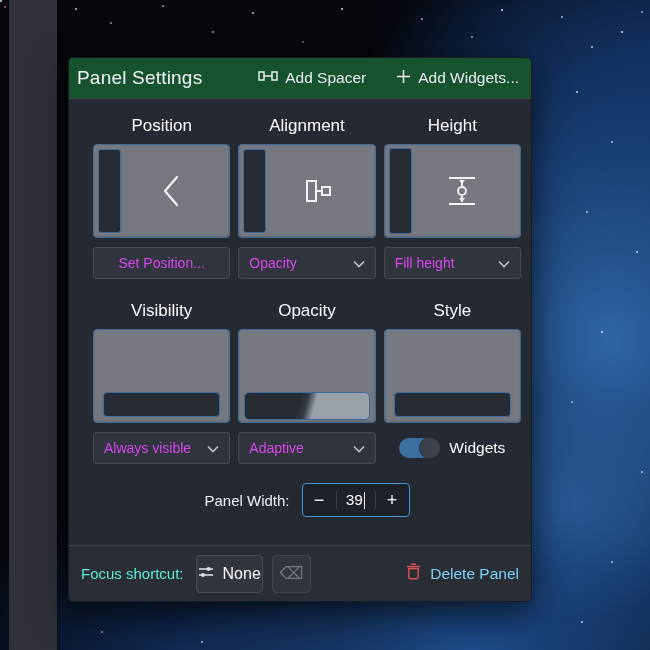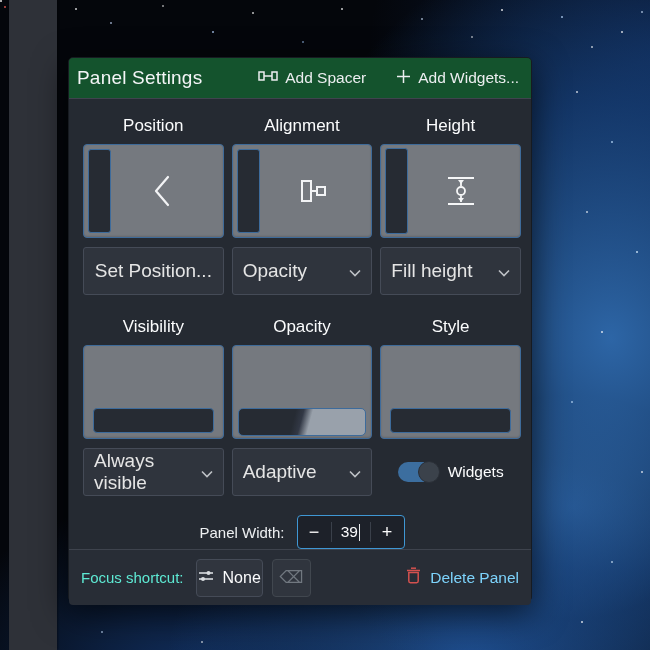--- a/index.html
+++ b/index.html
@@ -41,41 +41,41 @@
   .dialog{position:absolute;left:68px;top:57px;width:464px;height:545px;z-index:3;
     background:#252a32;border-radius:5px;border:1px solid #171b21;box-sizing:border-box;
     box-shadow:0 10px 34px rgba(0,0,0,.65);display:flex;flex-direction:column;}
   .dlg-header{height:40px;flex:0 0 40px;background:#14532d;border-bottom:1px solid #3f444e;
     border-radius:4px 4px 0 0;display:flex;align-items:center;padding:0 8px;gap:22px;}
   .dlg-title{font-size:19px;color:#f4f5f7;margin-right:auto;letter-spacing:.2px;}
   .toolbtn{display:flex;align-items:flex-start;gap:7px;color:#eceef0;font-size:15.5px;
     background:transparent;border:none;padding:4px 4px;cursor:default;}
   .toolbtn svg{display:block;}
 
-  .dlg-body{flex:1;padding:10px 10px 0 14px;}
+  .dlg-body{flex:1;padding:10px 10px 0 24px;}
   .grid3{display:grid;grid-template-columns:repeat(3,1fr);column-gap:8px;}
   .sec-label{font-size:17px;color:#fbfcfd;text-align:center;padding:7px 0 8px 0;}
 
   .preview{height:94px;background:#75797f;border:1px solid #3e6b9a;border-radius:4px;
     position:relative;box-sizing:border-box;box-shadow:inset 0 -1px 2px rgba(0,0,0,.15);}
   .vbar{position:absolute;left:4px;top:4px;bottom:4px;width:21px;background:#262b33;
     border:1px solid #3d6b9b;border-radius:3px;}
   .vbar.tall{top:3px;bottom:3px;}
   .center-ico{position:absolute;left:0;right:0;top:0;bottom:0;display:flex;
     align-items:center;justify-content:center;}
   .preview .center-ico{left:20px;}
   .hbar{position:absolute;left:9px;right:9px;bottom:5px;height:23px;background:#262b33;
     border:1px solid #3d6b9b;border-radius:4px;}
   .hbar-opacity{position:absolute;left:5px;right:5px;bottom:2px;height:26px;
     border:1px solid #3d6b9b;border-radius:5px;
     background:linear-gradient(105deg,#262b33 43%,#323845 49%,#99a1ab 56%);}
 
   .ctl-row{display:grid;grid-template-columns:repeat(3,1fr);column-gap:8px;margin-top:9px;}
-  .button,.combo{height:48px;box-sizing:border-box;background:#2f343d;border:1px solid #454b57;
-    border-radius:3px;color:#e5e5e5;font-size:19px;display:flex;align-items:center;}
+  .button,.combo{height:32px;box-sizing:border-box;background:#2f343d;border:1px solid #454b57;
+    border-radius:3px;color:#d946ef;font-size:14px;display:flex;align-items:center;}
   .button{justify-content:center;}
   .combo{padding:0 10px;justify-content:space-between;}
   .combo .chev{opacity:.85;}
 
   .toggle-cell{display:flex;align-items:center;justify-content:center;gap:8px;}
   .switch{position:relative;width:42px;height:22px;flex:0 0 42px;}
   .switch .track{position:absolute;left:0;top:1px;width:40px;height:20px;border-radius:10px;
     background:#3c6e9f;}
   .switch .knob{position:absolute;right:0;top:0;width:22px;height:22px;border-radius:50%;
     background:#3b424b;border:1px solid #2a2f37;box-sizing:border-box;}

